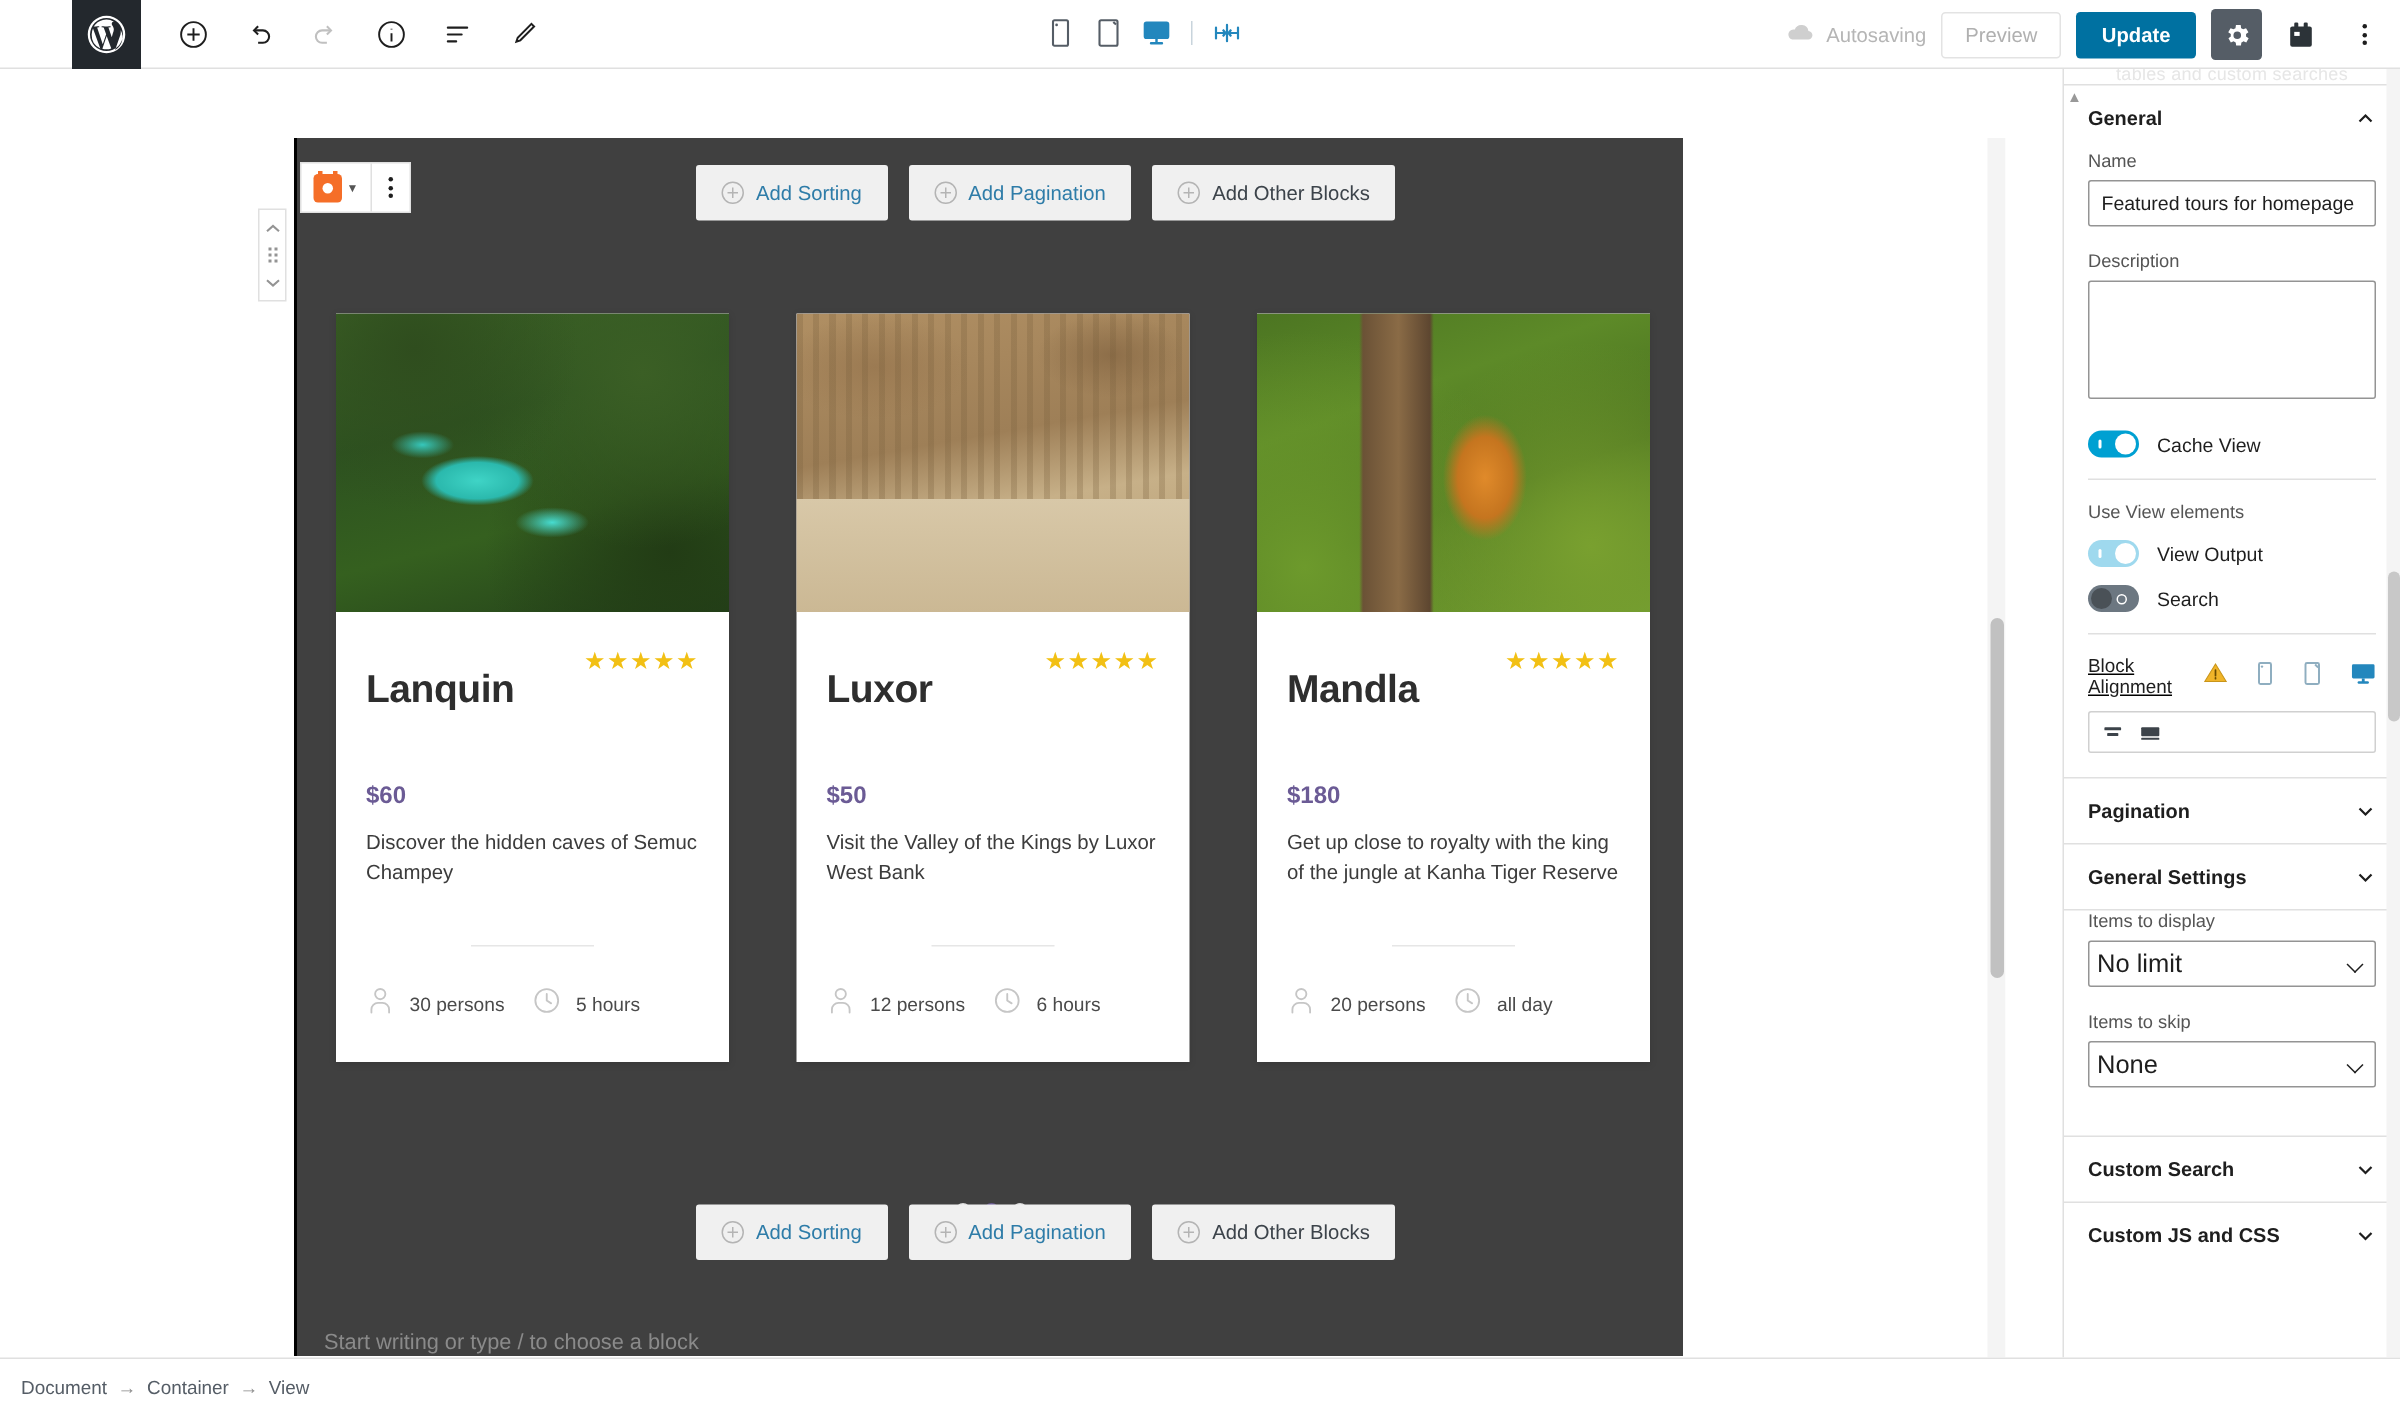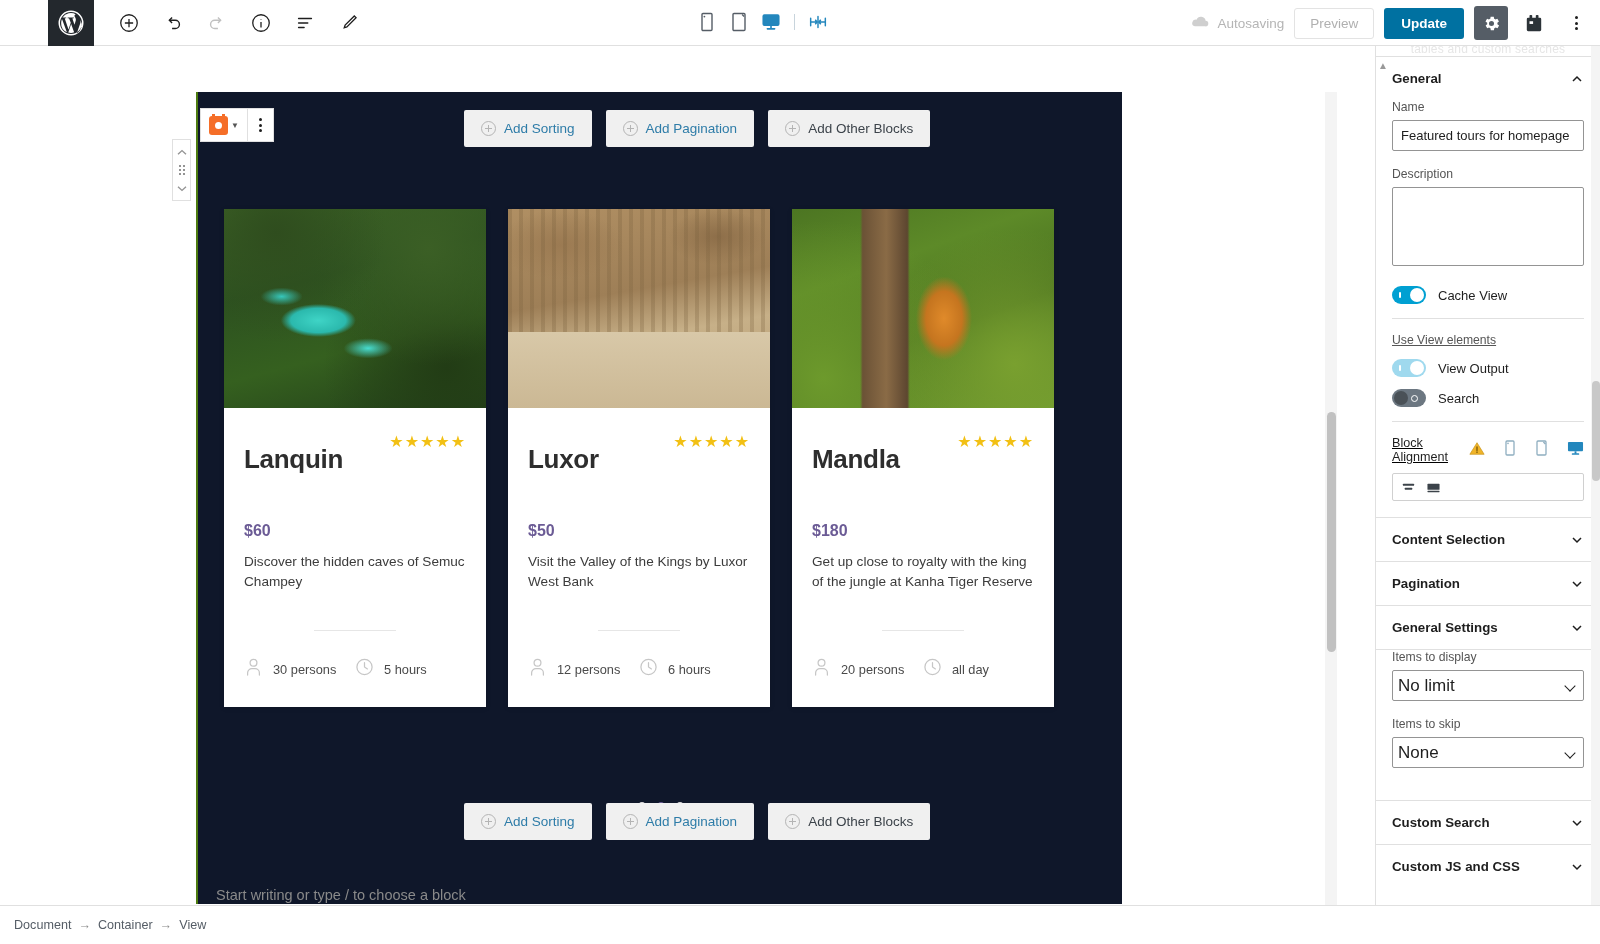--- a/index.html
+++ b/index.html
@@ -64,22 +64,22 @@
   }
 
   
   #canvas {
     position: absolute; top: 46px; left: 0; width: 1337px; height: 859px;
     background: #fff; overflow: hidden;
   }
   #editor-frame {
     position: absolute; left: 196px; top: 46px;
     width: 926px; height: 812px;
-    border-left: 2px solid #4d7c0f;
-    background: #0f172a;
+    border-left: 2px solid #000000;
+    background: #404040;
   }
 
   
   #block-toolbar {
     position: absolute; left: 200px; top: 62px;
     height: 34px; display: flex; align-items: stretch;
     border: 1px solid #e0e0e0; background: #fff; z-index: 20;
   }
   #bt-type {
     display:flex; align-items:center; gap:3px; padding: 0 8px; cursor:pointer;
@@ -129,21 +129,21 @@
   }
   .appender .plus-circ::before, .appender .plus-circ::after {
     content: ""; position: absolute; background: #b4b4b4;
   }
   .appender .plus-circ::before { left: 3px; right: 3px; top: 6px; height: 1.3px; }
   .appender .plus-circ::after { top: 3px; bottom: 3px; left: 6px; width: 1.3px; }
   .appender.link-blue { color: #2e7ca8; }
   .appender.link-dark { color: #3c434a; }
 
   
-  #cards { position: absolute; left: 26px; top: 117px; display: flex; gap: 22px; }
+  #cards { position: absolute; left: 26px; top: 117px; display: flex; gap: 45px; }
   .card {
     width: 262px; background: #fff;
     box-shadow: 0 1px 5px rgba(0,0,0,0.13);
     display: flex; flex-direction: column;
   }
   .card-img { width: 262px; height: 199px; position: relative; overflow: hidden; }
   .card-body { padding: 22px 20px 26px 20px; display:flex; flex-direction:column; }
   .card-top { display:flex; align-items:flex-start; justify-content:space-between; min-height: 54px; }
   .card-title { font-size: 26px; font-weight: 700; color: #2e2e2e; letter-spacing: -0.3px; padding-top: 14px;}
   .stars { color: #f2c014; font-size: 16px; letter-spacing: 1px; line-height: 1; padding-top: 4px; }
@@ -610,21 +610,21 @@
       <div class="toggle-row">
         <span class="toggle on">
             <span class="bar"></span>
             <span class="knob"></span>
           </span>
         <span class="toggle-label">Cache View</span>
       </div>
 
       <div class="sb-hr"></div>
 
-      <div class="sb-label" style="margin-bottom:8px;text-decoration:underline;">Use View elements</div>
+      <div class="sb-label" style="margin-bottom:8px;">Use View elements</div>
 
       <div class="toggle-row">
         <span class="toggle on-faded">
             <span class="bar"></span>
             <span class="knob"></span>
           </span>
         <span class="toggle-label">View Output</span>
       </div>
       <div class="toggle-row">
         <span class="toggle off">
@@ -674,30 +674,20 @@
         <span>
           <svg width="15" height="13" viewBox="0 0 16 14" fill="#3c434a">
               <rect x="1.5" y="3" width="13" height="6.5" rx="0.7"></rect>
               <rect x="1.5" y="10.6" width="13" height="1.5" rx="0.5"></rect>
             </svg>
         </span>
       </div>
     </div>
   </div>
 
-  <div class="sb-panel">
-    <div class="sb-head">
-      <span class="sb-head-title">Content Selection</span>
-      <span class="chev">
-          <svg width="14" height="14" viewBox="0 0 14 14" fill="none" stroke="currentColor" stroke-width="1.5">
-            <path d="M3 5l4 4 4-4"></path>
-          </svg>
-        </span>
-    </div>
-  </div>
   <div class="sb-panel">
     <div class="sb-head">
       <span class="sb-head-title">Pagination</span>
       <span class="chev">
           <svg width="14" height="14" viewBox="0 0 14 14" fill="none" stroke="currentColor" stroke-width="1.5">
             <path d="M3 5l4 4 4-4"></path>
           </svg>
         </span>
     </div>
   </div>

